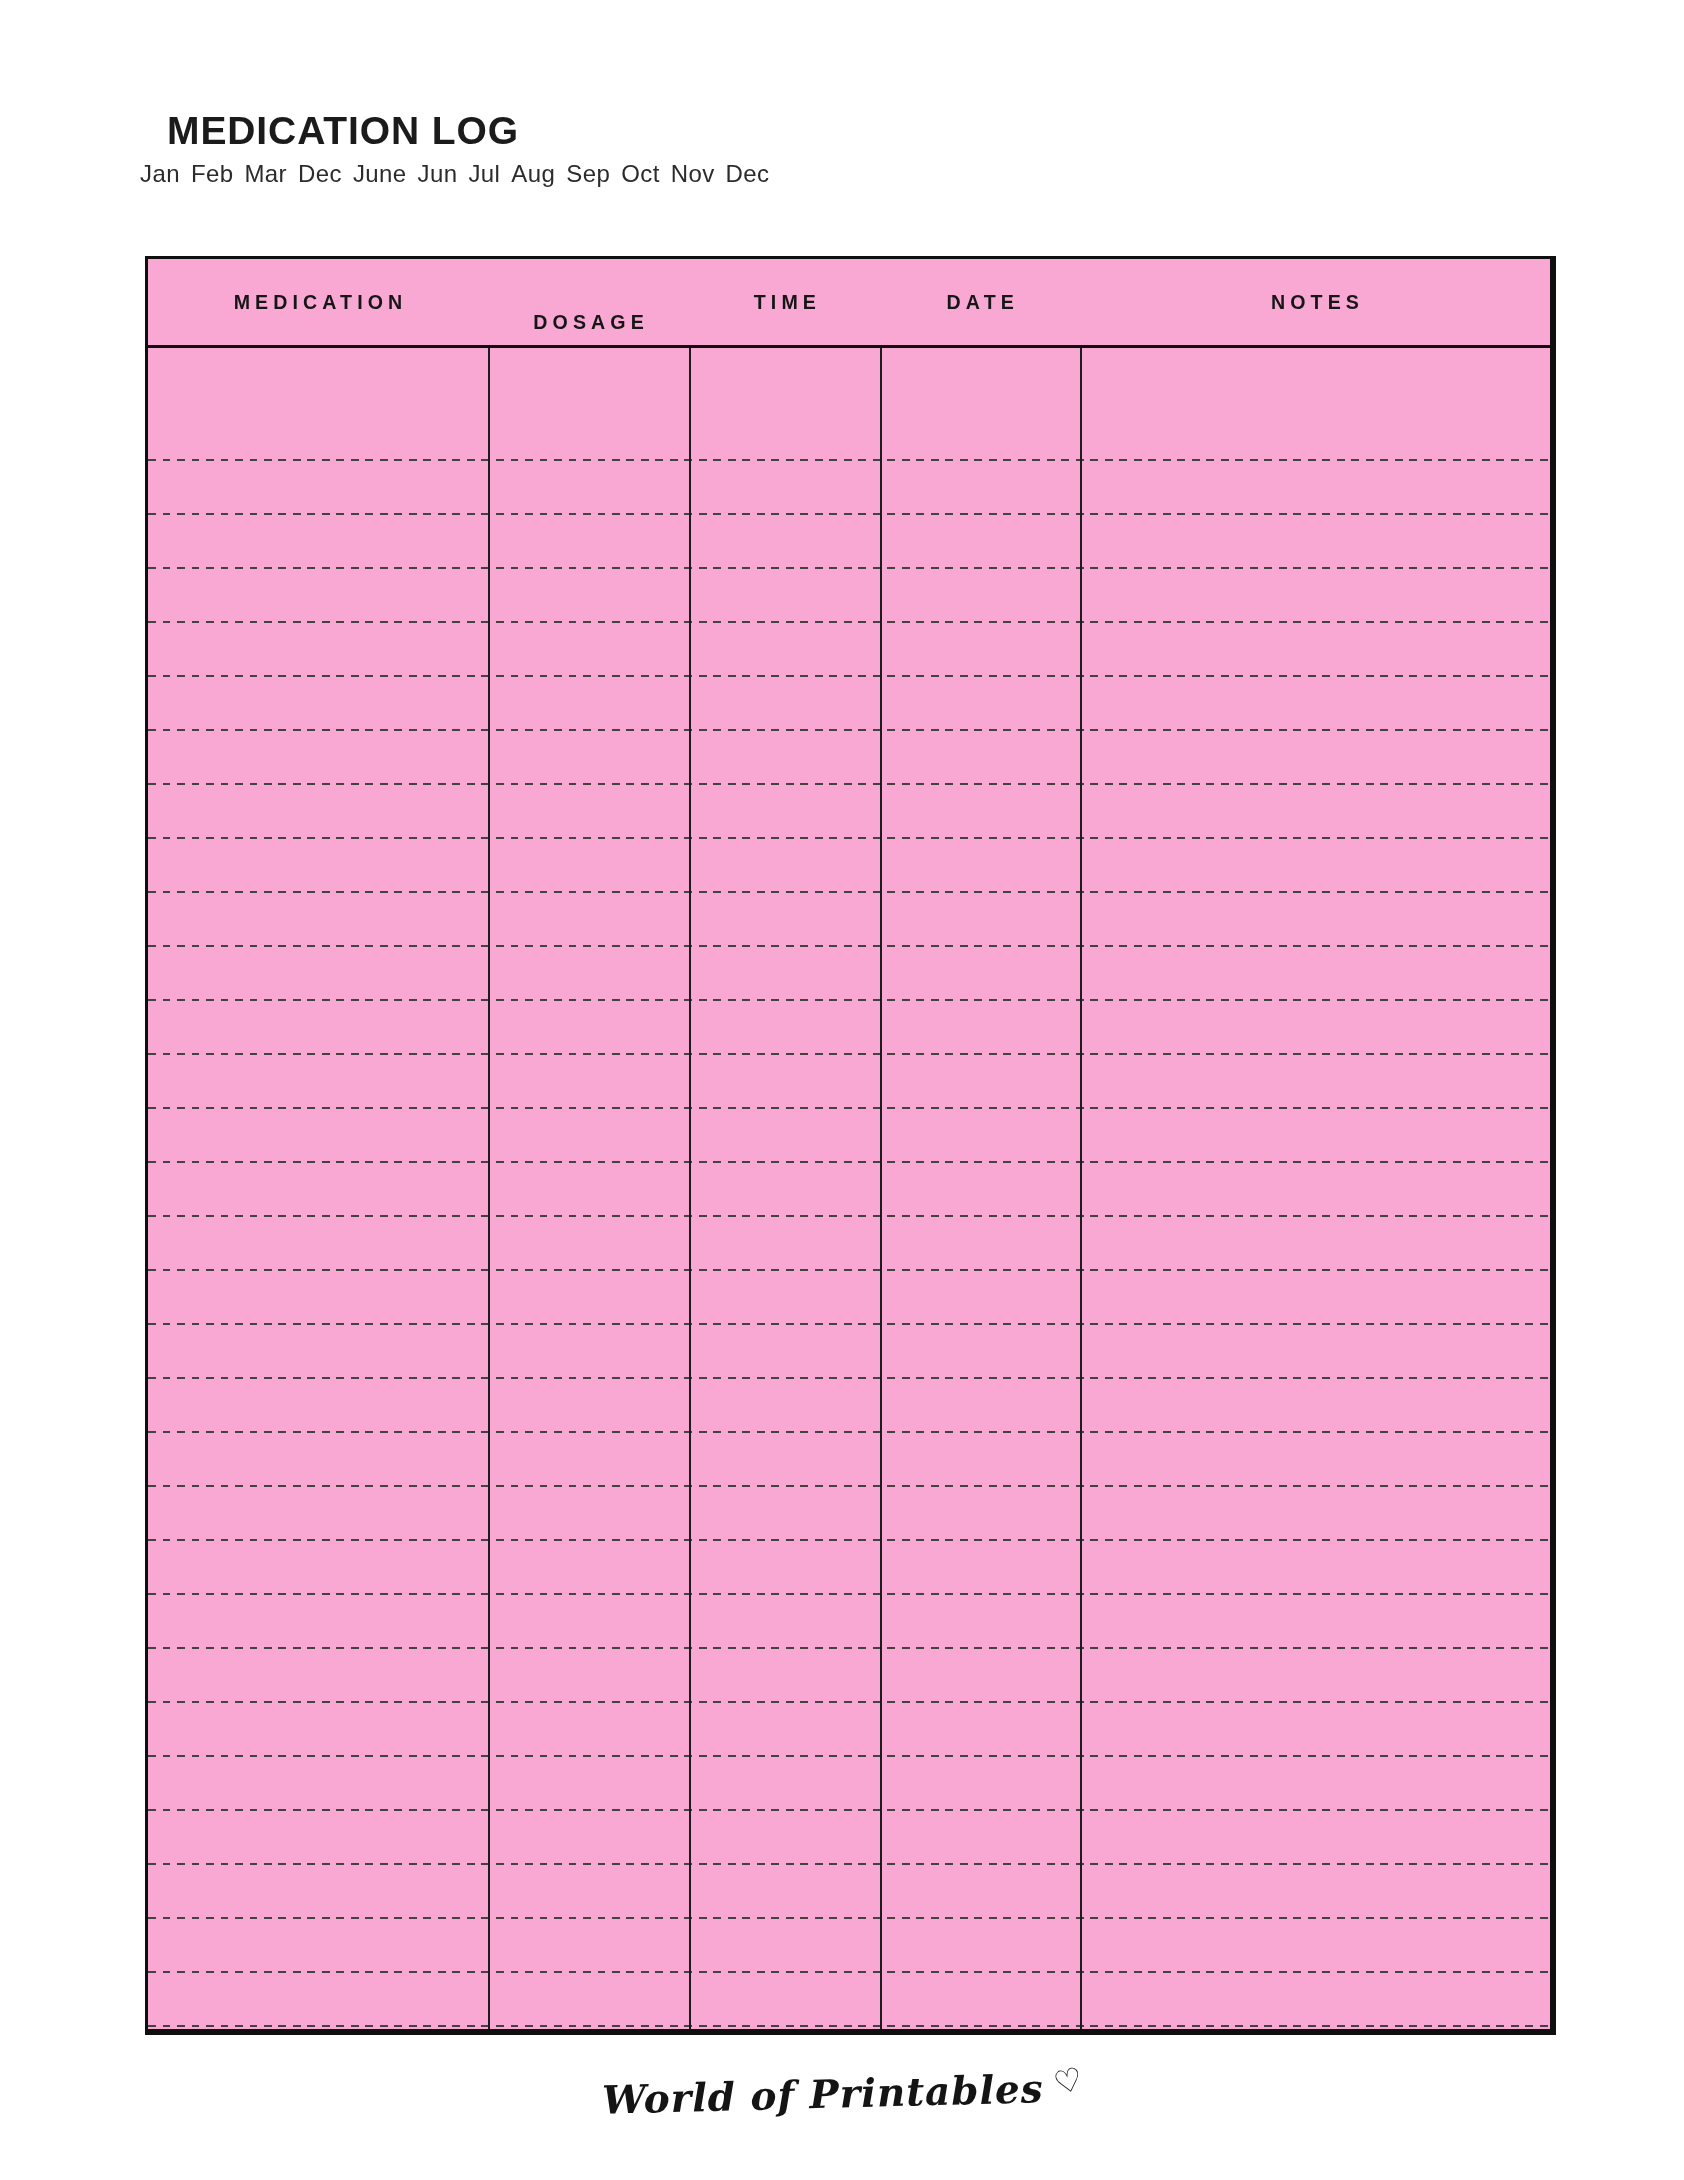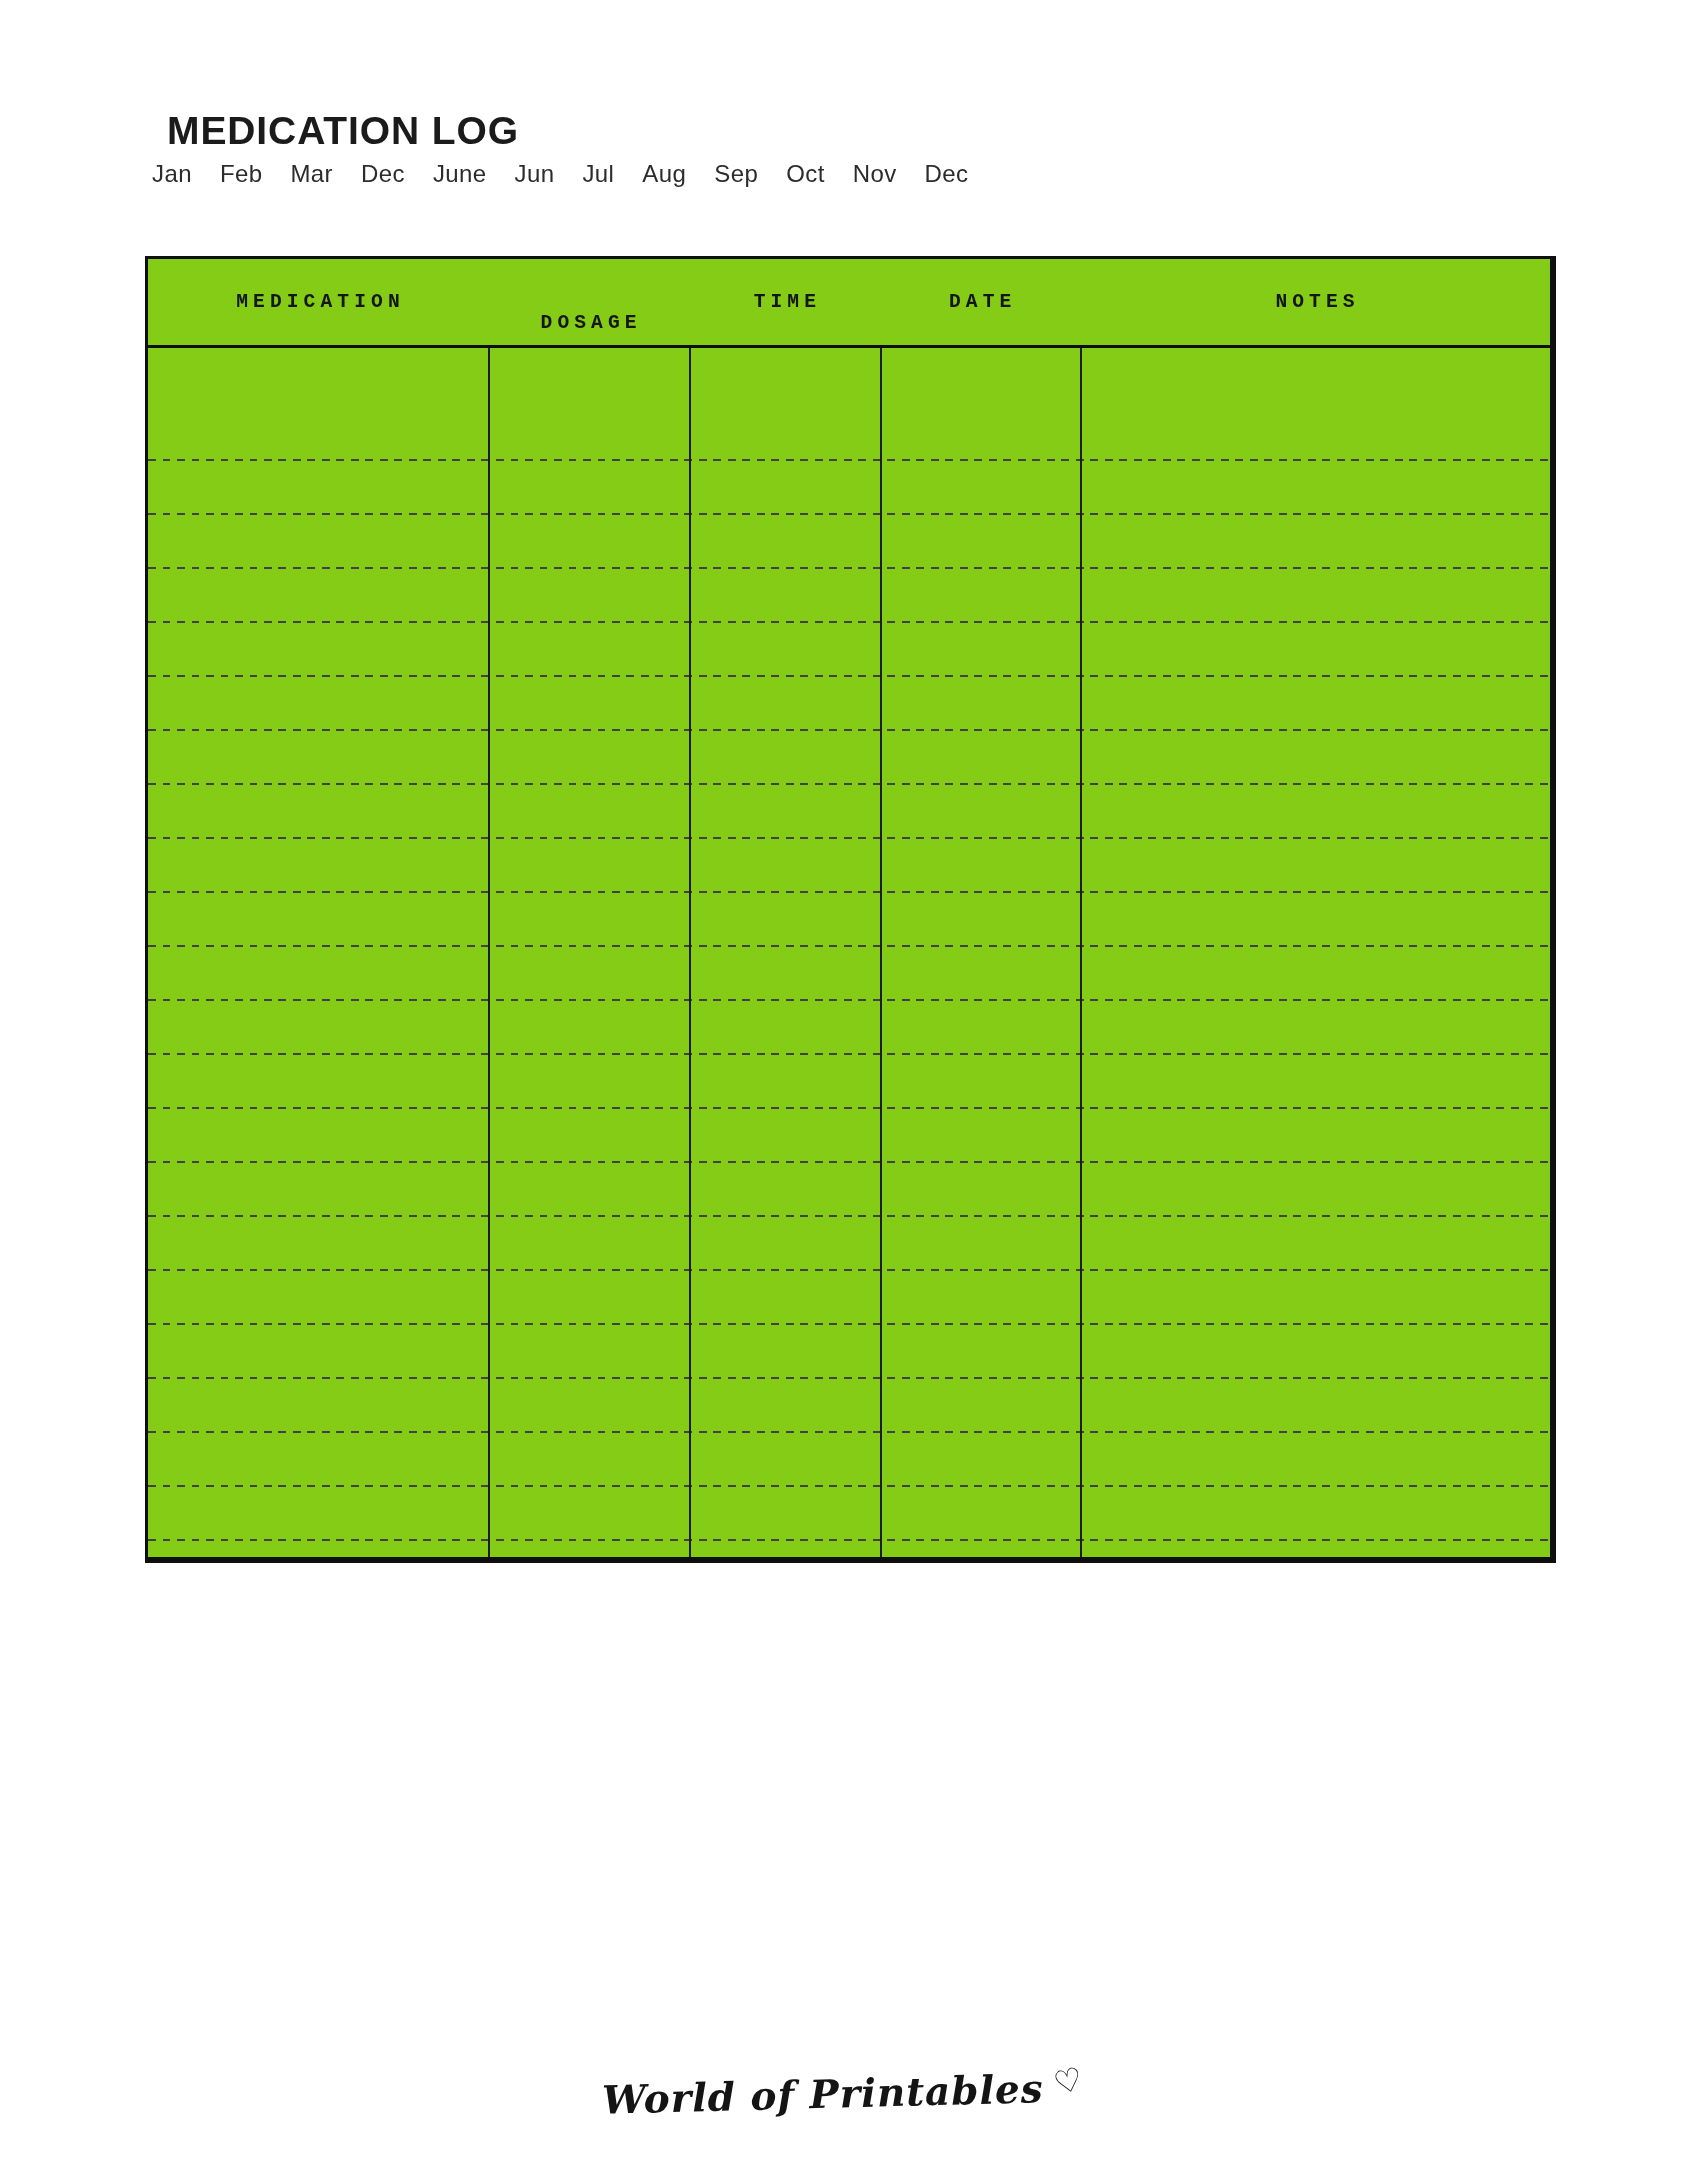--- a/index.html
+++ b/index.html
@@ -19,38 +19,37 @@
     left: 151px; top: 95px;
     margin: 16px;
     font-size: 39px;
     font-weight: bold;
     letter-spacing: 0.9px;
     color: #1b1b1b;
     line-height: 1;
   }
   .months {
     position: absolute;
-    left: 152px; top: 160px;
-    display: flex;
-    gap: 28px;
+    left: 140px; top: 160px;
+    display: flex;
+    gap: 11px;
     font-size: 24px;
     letter-spacing: 0.4px;
     color: #2c2c2c;
     line-height: 1.15;
   }
 
   
   .log-table {
     position: absolute;
     left: 145px; top: 256px;
-    width: 1411px; height: 1307px;
-    background: #84cc16;
+    width: 1411px; height: 1779px;
+    background: #f9a8d4;
     border: solid #0f0f0f;
     border-width: 3.4px 6px 6px 3.4px;
-    font-family: Liberation Mono, monospace;
   }
   .thead {
     height: 89px;
     border-bottom: 3.4px solid #0f0f0f;
     display: flex;
     align-items: center;
   }
   .th {
     display: flex;
     justify-content: center;

